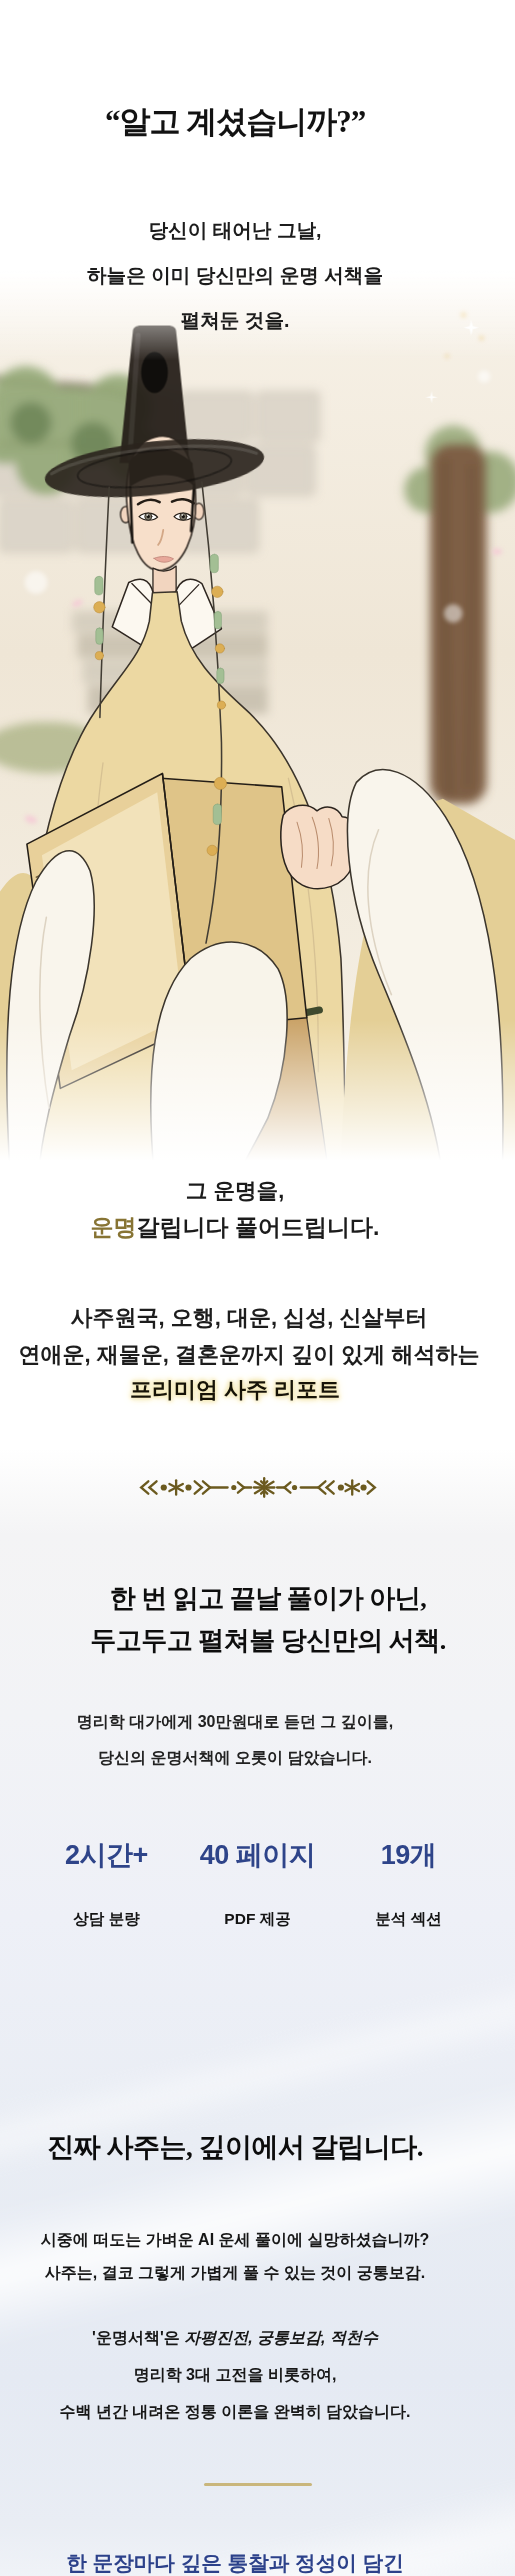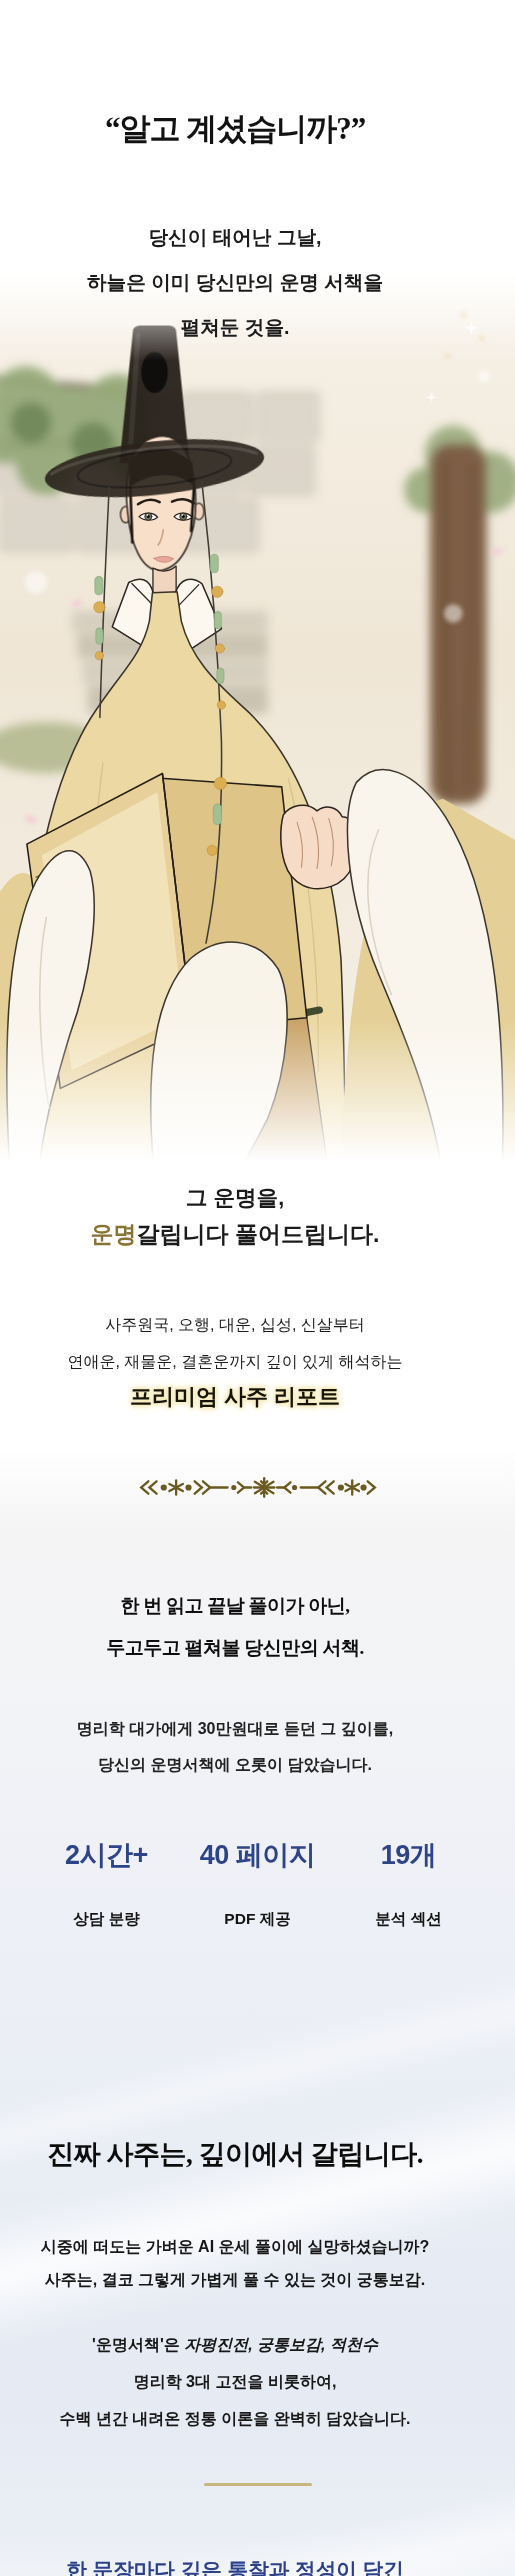--- a/index.html
+++ b/index.html
@@ -4,38 +4,38 @@
 <style>
   html,body{margin:0;padding:0;background:#fff;}
   .page{position:relative;width:515px;height:2885px;overflow:hidden;margin:0;
     font-family:"Liberation Sans","DejaVu Sans",sans-serif;
     background:linear-gradient(180deg,
       #ffffff 0px,#ffffff 1448px,
       #f4f4f5 1535px,#f2f3f6 1716px,
       #eef0f7 1917px,#e9edf4 2138px,
       #e5eaf3 2380px,#e9edf4 2524px,
       #f5f7fa 2617px,#ffffff 2684px,#ffffff 2885px);}
-  .t{position:absolute;left:0;width:470px;text-align:center;color:#1a1a1a;margin-top:7px;}
+  .t{position:absolute;left:0;width:470px;text-align:center;color:#1a1a1a;}
   .serif{font-family:"Liberation Serif","DejaVu Serif",serif;}
   .hero-quote{top:101px;font-size:31px;font-weight:700;color:#121212;letter-spacing:-1px;}
   .hero-sub{top:208px;font-size:19.6px;font-weight:700;line-height:45px;color:#1c1c1c;z-index:5;}
   .illu-wrap{position:absolute;top:222px;left:0;width:515px;height:958px;z-index:1;}
   .illu{width:515px;height:958px;display:block;}
   .fade-top{position:absolute;top:222px;left:0;width:515px;height:139px;z-index:2;
     background:linear-gradient(180deg,#ffffff 0%,#ffffff 35%,rgba(255,255,255,0) 100%);}
   .fade-bottom{position:absolute;top:1020px;left:0;width:515px;height:160px;z-index:2;
     background:linear-gradient(180deg,rgba(255,255,255,0) 0%,#ffffff 88%);}
   .destiny1{top:1176px;font-size:21.6px;font-weight:700;color:#1b1b1b;z-index:3;}
   .destiny2{top:1212px;font-size:23px;font-weight:700;color:#1b1b1b;z-index:3;}
   .gold{color:#877434;}
-  .rdesc{top:1299px;font-size:16px;font-weight:400;line-height:37px;color:#1d1d1d;}
+  .rdesc{top:1299px;font-size:22px;font-weight:700;line-height:37px;color:#1d1d1d;padding-left:14px;}
   .rtitle{top:1375px;font-size:22px;font-weight:800;color:#161307;
     text-shadow:0 0 3.1px #f6ecbe,0 0 6.2px #f6ecbe,0 0 10.3px #f6ecbe,1px 1px 4.1px #f3e7b4,-1px -1px 4.1px #f3e7b4;}
   .ornament{position:absolute;top:1476px;left:50%;transform:translateX(-50%);z-index:3;}
-  .bheading{top:1578px;font-size:19px;font-weight:800;line-height:42px;color:#0e0e0e;letter-spacing:-0.5px;}
+  .bheading{top:1578px;font-size:26px;font-weight:800;line-height:42px;color:#0e0e0e;letter-spacing:-0.5px;padding-left:33px;}
   .bdesc{top:1704px;font-size:16px;font-weight:600;line-height:36px;color:#212121;}
   .stats-row{position:absolute;top:1837px;left:31px;width:453px;display:flex;z-index:3;}
   .stat-col{flex:1;text-align:center;}
   .stat-value{font-size:27px;font-weight:700;color:#2e4489;letter-spacing:-0.5px;}
   .stat-label{margin-top:36px;font-size:15.5px;font-weight:600;color:#141414;}
   .dheading{top:2129px;font-size:27px;font-weight:800;color:#0c0c0c;letter-spacing:-0.5px;z-index:3;}
   .dpara1{top:2223px;font-size:16px;font-weight:600;line-height:33px;color:#171717;z-index:3;}
   .dpara2{top:2319px;font-size:16px;font-weight:600;line-height:37px;color:#171717;z-index:3;}
   .em-italic{font-style:italic;}
   .gold-line{position:absolute;top:2483px;left:50%;transform:translateX(-50%);

